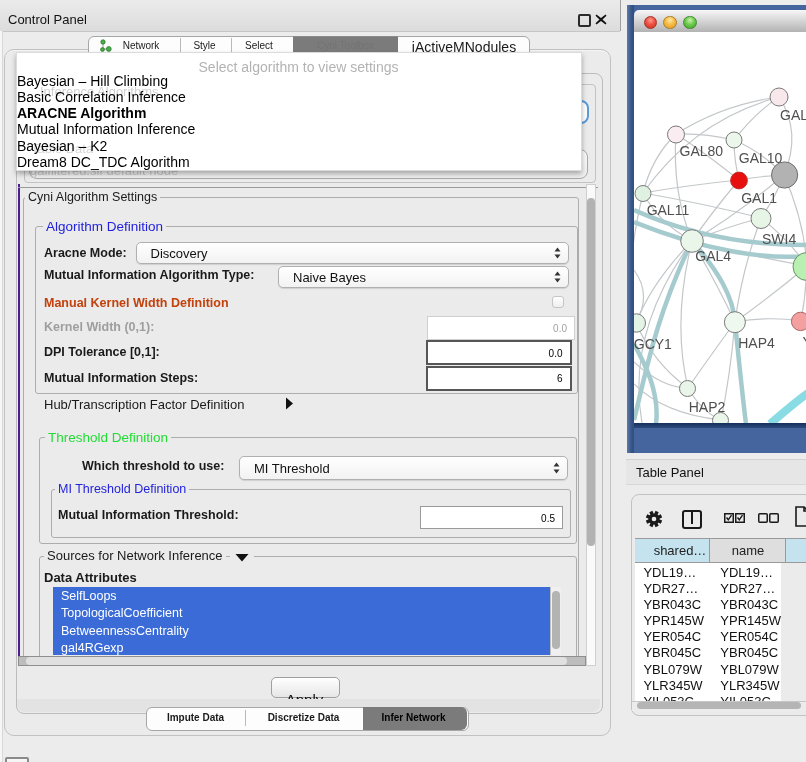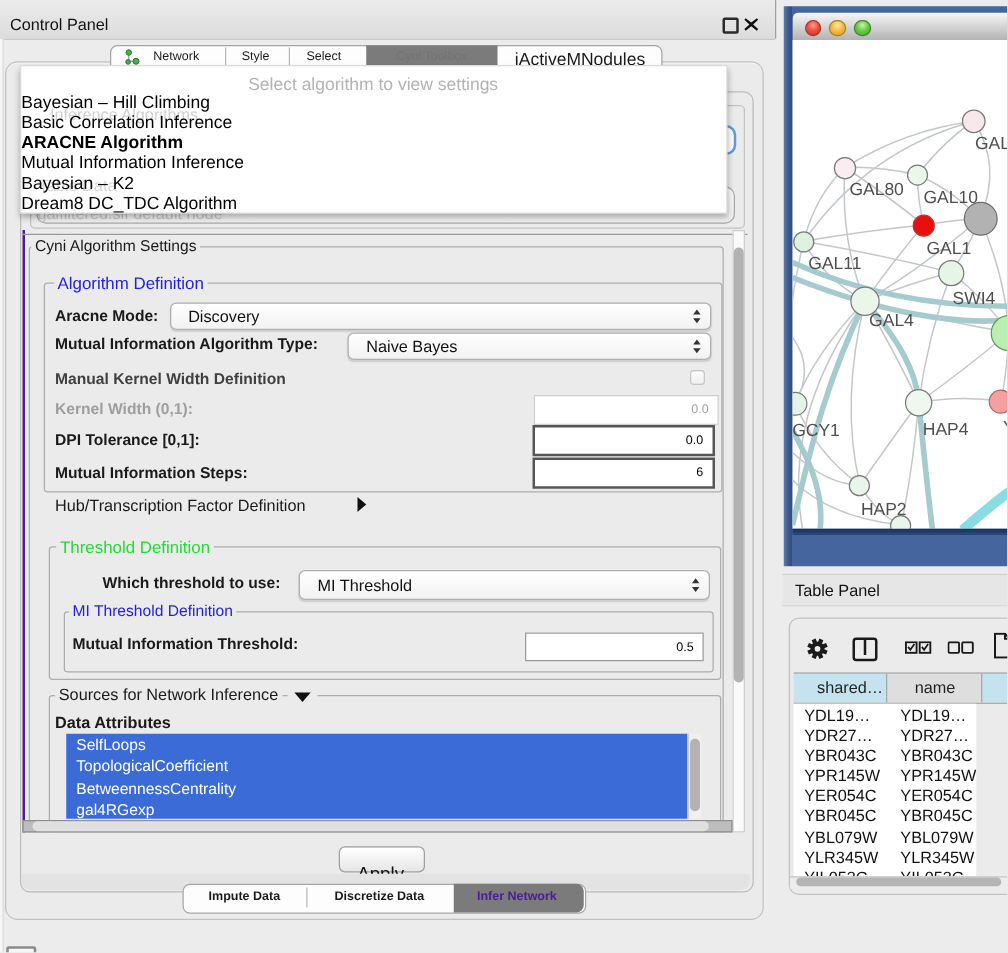--- a/index.html
+++ b/index.html
@@ -71,21 +71,21 @@
         </svg>
       </div>
   <div class="lbl" style="left:24px;top:83.5px;">Mutual Information Algorithm Type:</div>
   <div class="combo" style="left:258px;top:82px;width:289px;height:19.5px;">
         <span class="tx">Naive Bayes</span>
         <svg class="arr" viewBox="0 0 7 12">
           <path d="M0.5 4.5 L3.5 0.5 L6.5 4.5 Z" fill="#333"></path>
           <path d="M0.5 7.5 L3.5 11.5 L6.5 7.5 Z" fill="#333"></path>
         </svg>
       </div>
-  <div class="lbl" style="left:24px;top:111.5px;color:#404040;">Manual Kernel Width Definition</div>
+  <div class="lbl" style="left:24px;top:111.5px;color:#c2410c;">Manual Kernel Width Definition</div>
   <div class="abs" style="left:531.5px;top:112px;width:10px;height:10px;border:1px solid #c6c6c6;border-radius:3px;background:linear-gradient(#fff,#eee);"></div>
   <div class="lbl" style="left:24px;top:135.5px;color:#9e9e9e;">Kernel Width (0,1):</div>
   <div class="fld" style="left:406.5px;top:132px;width:146.5px;height:22px;border:1px solid #cfcfcf;color:#a2a2a2;">
         <span>0.0</span>
       </div>
   <div class="lbl" style="left:24px;top:161px;">DPI Tolerance [0,1]:</div>
   <div class="fld" style="left:406px;top:156px;width:141.5px;height:21px;border:2px solid #565656;color:#000;">
         <span>0.0</span>
       </div>
   <div class="lbl" style="left:24px;top:186.5px;">Mutual Information Steps:</div>
@@ -147,21 +147,21 @@
 
 <div class="abs" style="left:271px;top:677px;width:67px;height:19px;background:linear-gradient(#ffffff,#e6e6e6);border:1px solid #9f9f9f;border-radius:5px;"></div>
 <div class="abs" style="left:304.5px;top:691px;font-size:15px;color:#111;transform:translateX(-50%);">Apply</div>
 
 <div class="abs" style="left:17px;top:699px;width:583px;height:13px;background:#e3e3e3;border-radius:0 0 8px 8px;"></div>
 <div class="abs" style="left:146px;top:707px;width:321px;height:22px;background:#fdfdfd;border:1px solid #a6a6a6;border-radius:6px;"></div>
 <div class="abs" style="left:244.5px;top:710px;width:1px;height:16px;background:#b9b9b9;"></div>
 <div class="abs" style="left:362.5px;top:707px;width:104.5px;height:23px;background:#7b7b7b;border-radius:0 6px 6px 0;"></div>
 <div class="tabtx" style="left:195.5px;top:711.5px;font-weight:bold;">Impute Data</div>
 <div class="tabtx" style="left:303.5px;top:711.5px;font-weight:bold;">Discretize Data</div>
-<div class="tabtx" style="left:413.5px;top:711.5px;font-weight:bold;color:#4c1d95;">Infer Network</div>
+<div class="tabtx" style="left:413.5px;top:711.5px;font-weight:bold;color:#000000;">Infer Network</div>
 
 <div class="abs" style="left:5px;top:757px;width:20px;height:14px;border:2px solid #8a8a8a;border-radius:2px;background:linear-gradient(#f8f8f8,#ddd);"></div>
 
 <div class="abs" style="left:627px;top:4.5px;width:179px;height:448px;background:linear-gradient(to right,#5b7bab 0,#3a5788 4px,#2f4d7f 7px,#44659e 7px);">
   <div class="abs" style="left:7px;top:5px;width:172px;height:22px;background:linear-gradient(#f7f7f7,#b3b3b3);border-bottom:1px solid #6e6e6e;border-radius:5px 0 0 0;"></div>
   <div class="abs" style="left:16.5px;top:11px;width:11.5px;height:11.5px;border-radius:50%;background:radial-gradient(circle at 50% 30%,#ff9a8d 0,#ee5143 45%,#cf2c20 100%);border:0.5px solid #a33328;"></div>
   <div class="abs" style="left:36px;top:11px;width:11.5px;height:11.5px;border-radius:50%;background:radial-gradient(circle at 50% 30%,#ffe9a8 0,#f5bc45 45%,#dd9720 100%);border:0.5px solid #ad7d22;"></div>
   <div class="abs" style="left:56px;top:11px;width:11.5px;height:11.5px;border-radius:50%;background:radial-gradient(circle at 50% 30%,#c9f3a9 0,#6ecb51 45%,#3f9e2b 100%);border:0.5px solid #3d8a2d;"></div>
   <div class="abs" style="left:7px;top:27px;width:172px;height:391.5px;background:#ffffff;overflow:hidden;">
     <svg width="172" height="392" viewBox="0 0 172 392">

